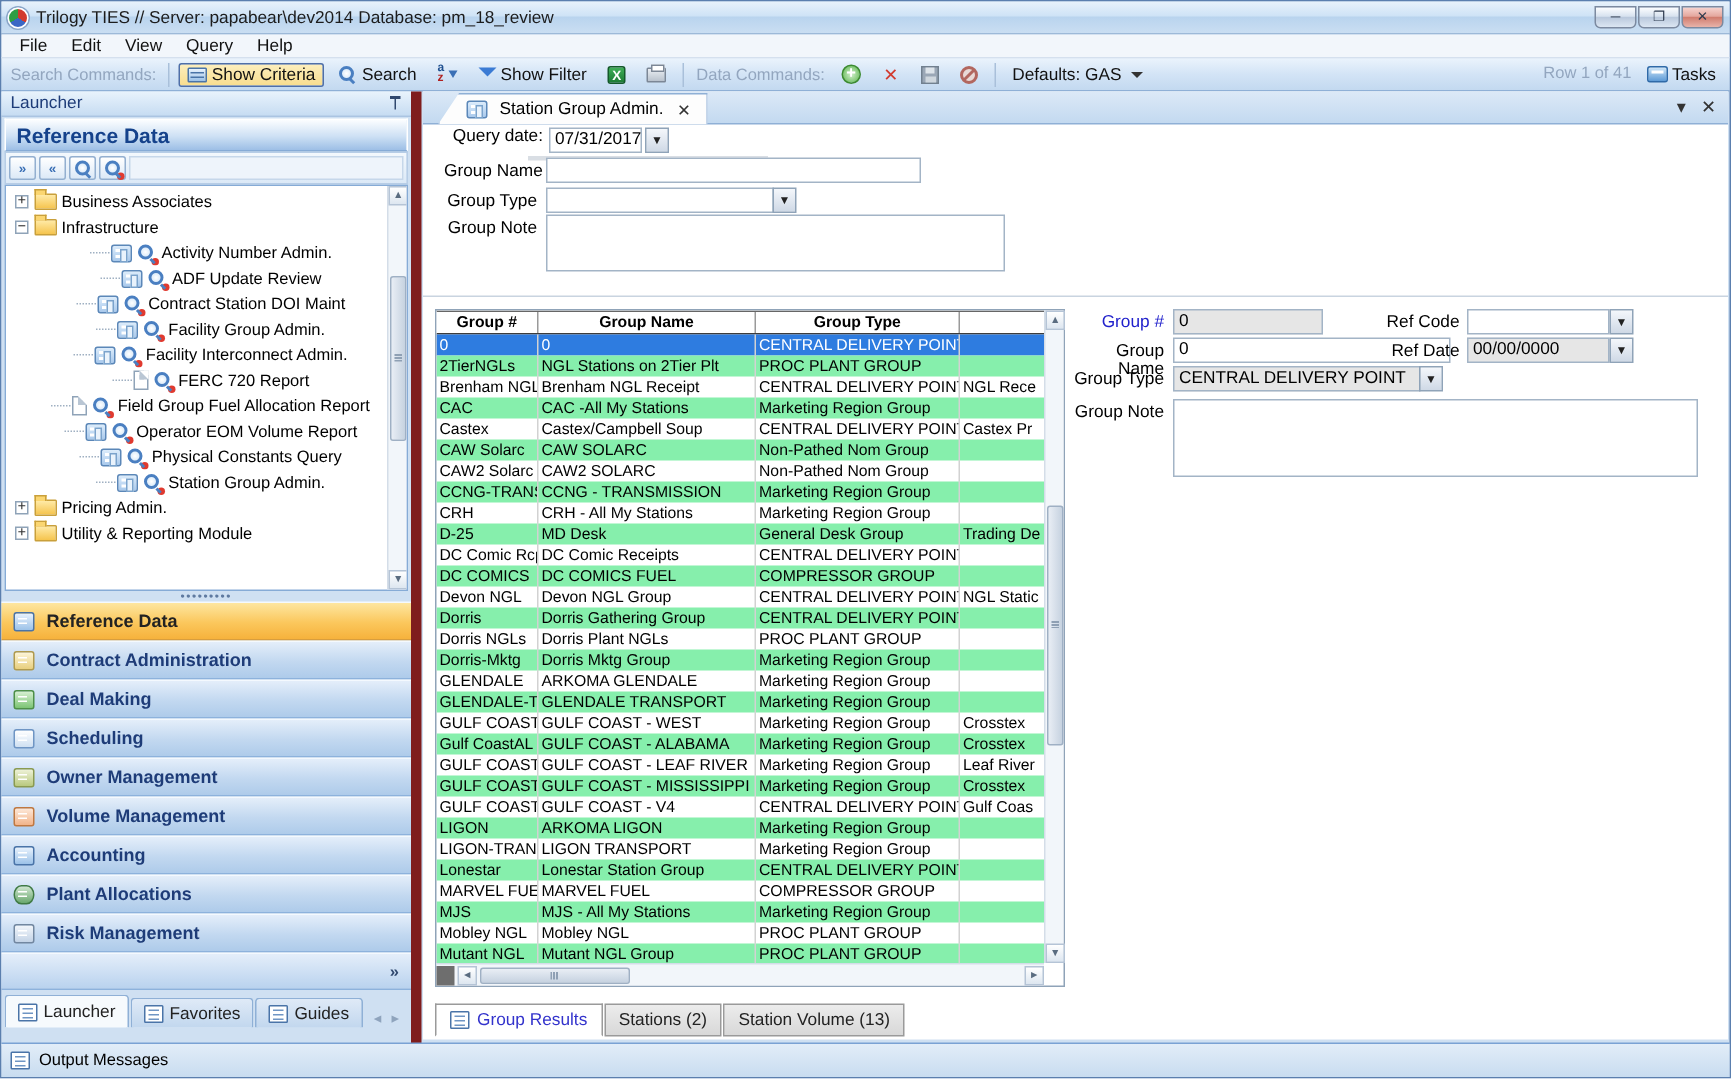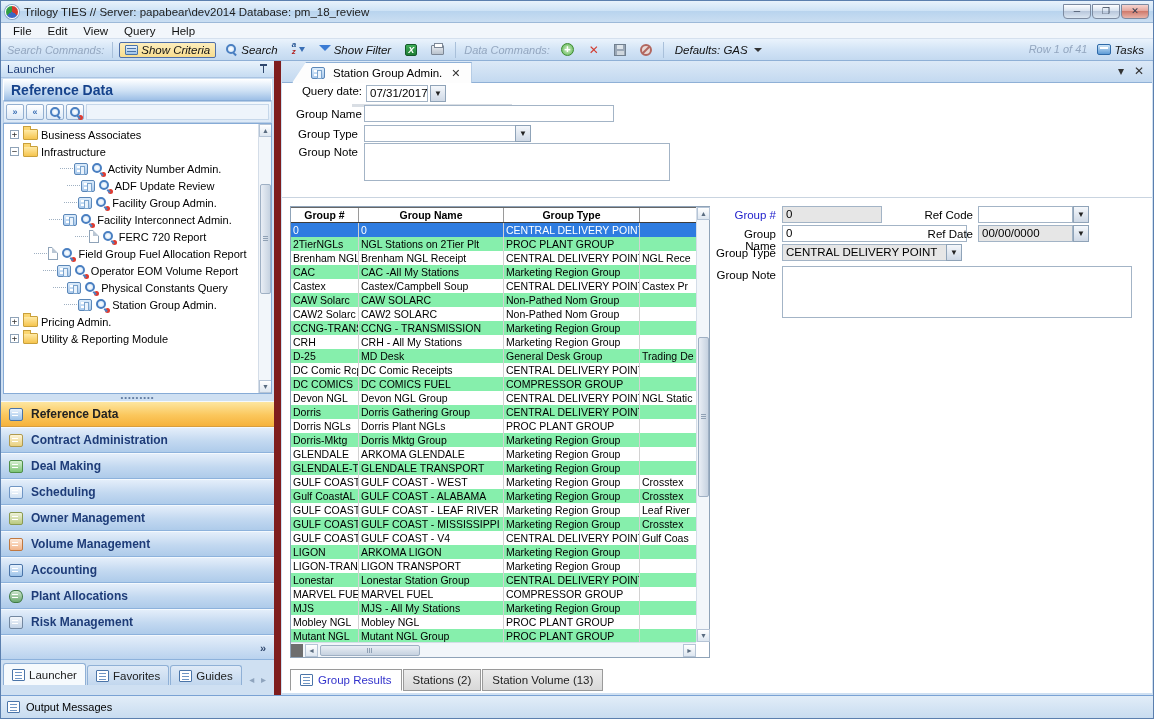--- a/index.html
+++ b/index.html
@@ -22,21 +22,21 @@
     border:1px solid #ffffff; box-shadow:0 0 0 1px #8aa6c8; }
 
   
   #menubar { position:absolute; left:0; top:22px; width:100%; height:16px; background:#f2f6fb;
     display:flex; align-items:center; padding-left:4px; border-bottom:1px solid #d5e0ee; }
   .menu-item { padding:1px 8px; font-size:11.5px; color:#111; }
 
   
   #toolbar { position:absolute; left:0; top:38px; width:100%; height:22px;
     background:linear-gradient(#eaf3fc,#d3e4f6 50%,#c3d9f0); border-bottom:1px solid #8fb0d6;
-    display:flex; align-items:center; padding:0 4px; gap:4px; white-space:nowrap;font-style:italic; }
+    display:flex; align-items:center; padding:0 4px; gap:4px; white-space:nowrap; }
   .tb-label { color:#93a6bf; font-size:11px; padding:0 2px; }
   .tb-sep { width:1px; height:16px; background:#a9c0da; margin:0 2px; }
   .tb-btn { display:flex; align-items:center; gap:3px; padding:1px 5px; border-radius:2px; font-size:11.5px; color:#111; }
   .tb-btn.pressed { background:linear-gradient(#fceebd,#f8dd8f); border:1px solid #4f6fa8; }
   .tb-right { margin-left:auto; display:flex; gap:5px; }
   .tb-muted { color:#93a6bf; }
 
   
   .i { display:inline-block; position:relative; }
   .i-grid { width:13px; height:10px; background:linear-gradient(#e8f2fd,#9cc2e8); border:1px solid #4a74a8; border-radius:1px; }
@@ -320,20 +320,28 @@
               <span class="dot"></span>
             </span>
             <span class="tlabel">ADF Update Review</span>
           </div>
           <div class="tree-row child">
             <span class="guide"></span>
             <span class="ticon form"></span>
             <span class="ticon magx">
               <span class="dot"></span>
             </span>
+            <span class="tlabel">Contract Station DOI Maint</span>
+          </div>
+          <div class="tree-row child">
+            <span class="guide"></span>
+            <span class="ticon form"></span>
+            <span class="ticon magx">
+              <span class="dot"></span>
+            </span>
             <span class="tlabel">Facility Group Admin.</span>
           </div>
           <div class="tree-row child">
             <span class="guide"></span>
             <span class="ticon form"></span>
             <span class="ticon magx">
               <span class="dot"></span>
             </span>
             <span class="tlabel">Facility Interconnect Admin.</span>
           </div>

